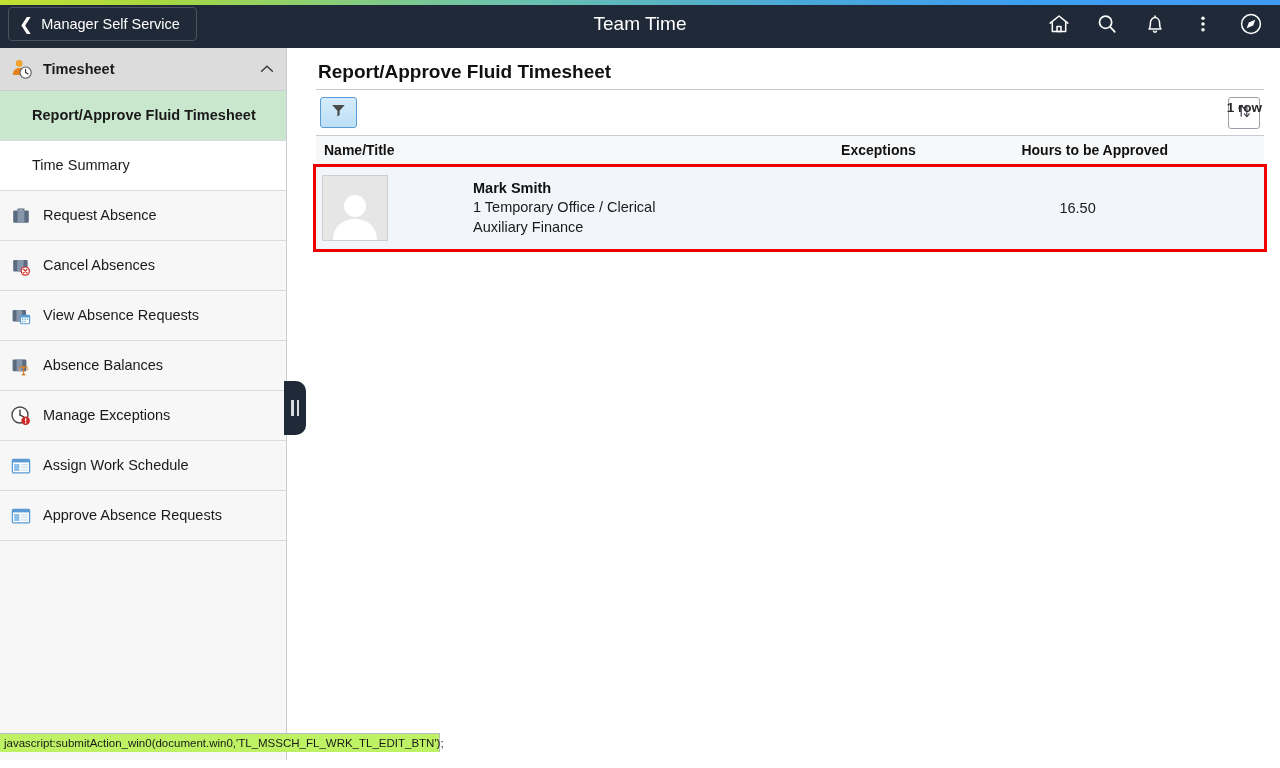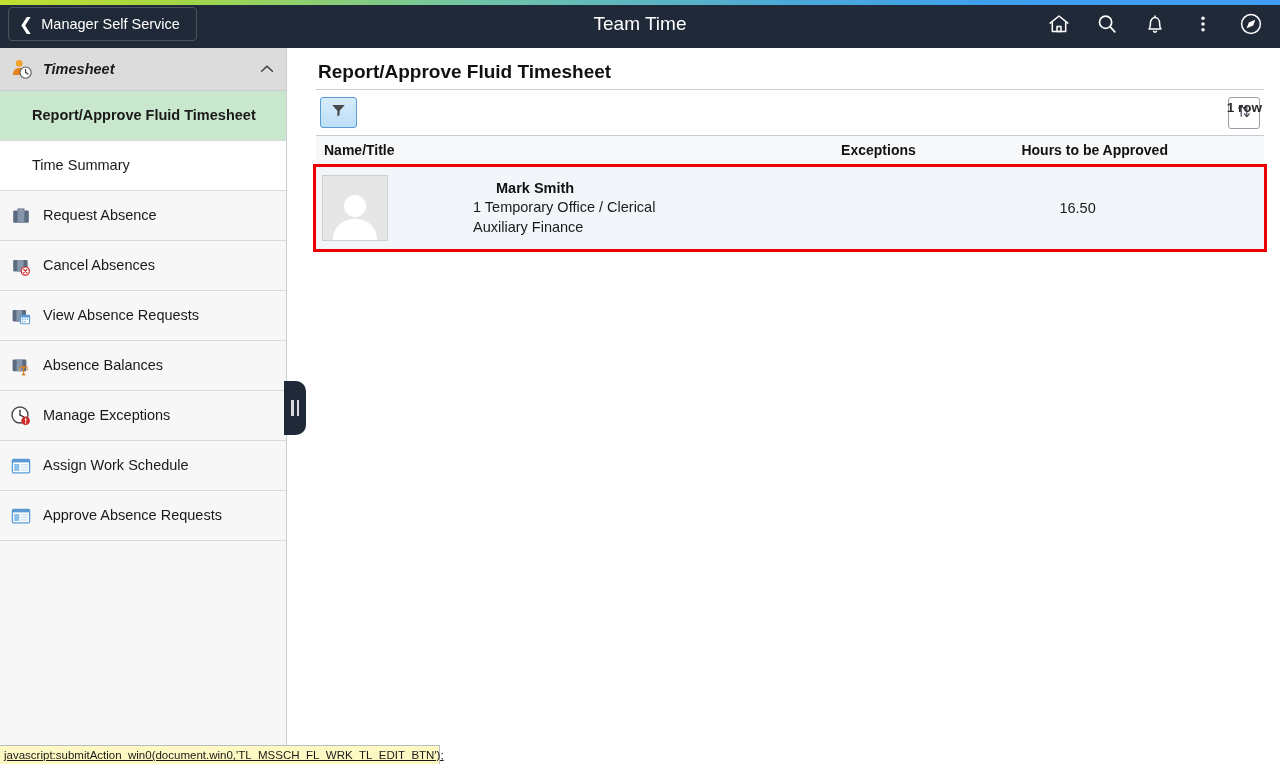--- a/index.html
+++ b/index.html
@@ -70,21 +70,21 @@
   }
   #sidebar-group-header {
     height: 43px;
     background: #dcdcdc;
     display: flex; align-items: center;
     padding: 0 12px 0 10px;
     border-bottom: 1px solid #c9ccd1;
     cursor: pointer;
   }
   #sidebar-group-header .label {
-    font-size: 14.5px; font-weight: bold; color: #1a1a1a; margin-left: 9px; font-style: italic;
+    font-size: 14.5px; font-weight: bold; color: #1a1a1a; margin-left: 9px;
   }
   #sidebar-group-header .caret {
     margin-left: auto; color: #3a3a3a; font-size: 13px; line-height: 1;
   }
 
   .nav-item {
     height: 50px;
     display: flex; align-items: center;
     padding-left: 10px;
     border-bottom: 1px solid #d7dade;
@@ -187,39 +187,38 @@
   .row-inner { display: flex; align-items: center; padding: 10px 0 10px 6px; height: 82px; }
   .avatar {
     width: 66px; height: 66px;
     background: #e6e6e6;
     border: 1px solid #cfcfcf;
     display: flex; align-items: flex-end; justify-content: center;
     overflow: hidden;
     flex: 0 0 66px;
   }
   .emp-text { margin-left: 85px; line-height: 1.33; }
-  .emp-name { font-size: 14.5px; font-weight: bold; color: #111111; margin-left: 23px; }
+  .emp-name { font-size: 14.5px; font-weight: bold; color: #111111; }
   .emp-line { font-size: 14.5px; color: #1a1a1a; }
   .hrs-cell { font-size: 14.5px; color: #1a1a1a; padding-left: 46px; }
 
   
   #status-bar {
-    position: absolute; left: 0; bottom: 4px;
+    position: absolute; left: 0; bottom: 16px;
     height: 19px;
     max-width: 440px;
-    background: #fef9c3;
+    background: #bef264;
     border-top: 1px solid #b9bcc1;
     border-right: 1px solid #b9bcc1;
     font-size: 11.5px;
     color: #1a1a1a;
     display: flex; align-items: center;
     padding: 0 6px 0 4px;
     white-space: nowrap;
     z-index: 10;
-    text-decoration: underline;
   }
 </style>
 </head>
 <body>
 
 <div id="gradient-strip"></div>
 
 <div id="header">
   <div id="back-button">
     <span class="chev">❮</span>

